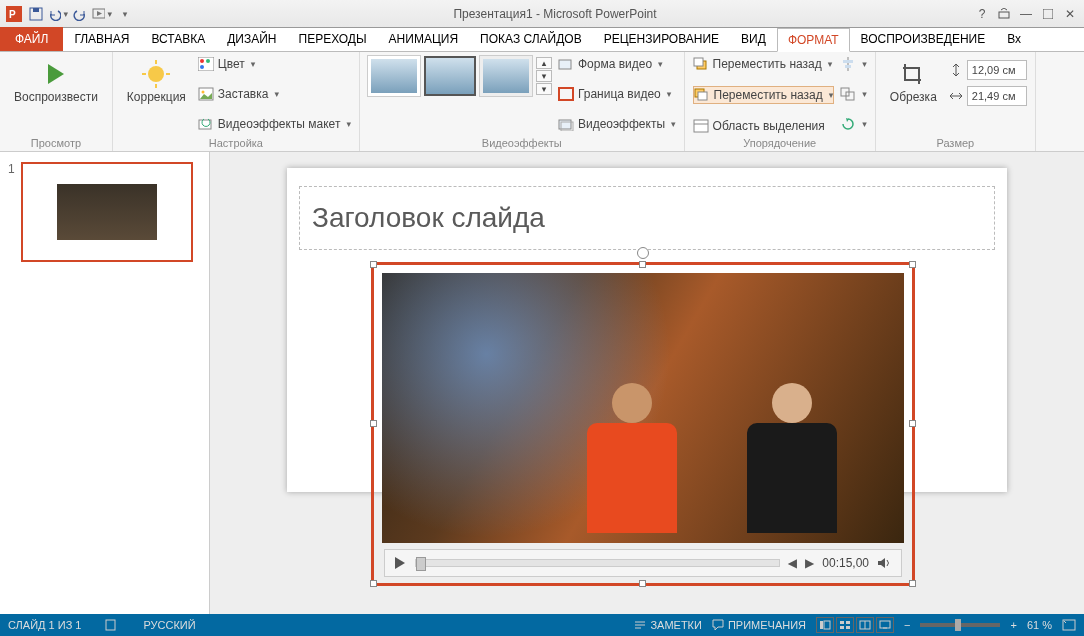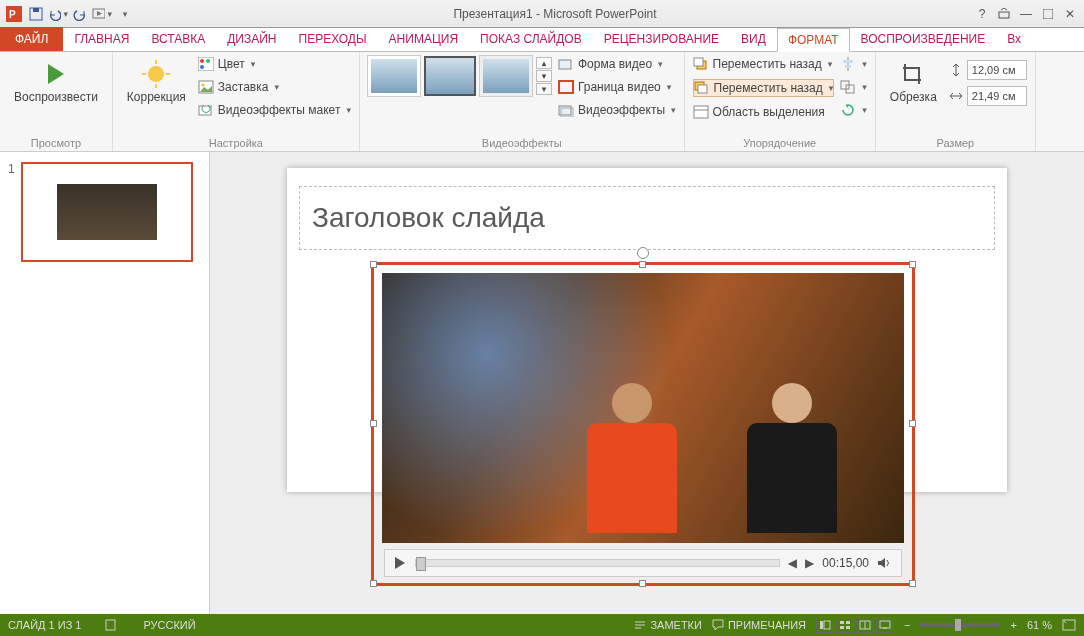--- a/index.html
+++ b/index.html
@@ -4,38 +4,38 @@
 <style>
 * { margin:0; padding:0; box-sizing:border-box; font-family:"Segoe UI",Arial,sans-serif; }
 body { width:1084px; height:636px; background:#fff; overflow:hidden; font-size:12px; color:#444; }
 .titlebar { height:28px; background:linear-gradient(#f3f3f3,#e8e8e8); display:flex; align-items:center; border-bottom:1px solid #999; }
 .qat { display:flex; gap:2px; padding:0 4px; align-items:center; }
 .qat .icon { width:20px; height:20px; display:flex; align-items:center; justify-content:center; cursor:pointer; }
 .titlebar-title { flex:1; text-align:center; color:#555; font-size:12px; }
 .winbuttons { display:flex; gap:2px; padding-right:4px; }
 .winbuttons .icon { width:20px; height:20px; display:flex; align-items:center; justify-content:center; cursor:pointer; color:#555; }
 .tabbar { height:24px; background:#fff; display:flex; align-items:flex-end; border-bottom:1px solid #bbb; }
-.tab { padding:4px 10px; font-size:12px; color:#be185d; cursor:pointer; border:1px solid transparent; }
+.tab { padding:4px 10px; font-size:12px; color:#000000; cursor:pointer; border:1px solid transparent; }
 .tab.file { background:#D24726; color:#fff; padding:4px 14px; }
 .tab.active { border:1px solid #bbb; border-bottom:1px solid #fff; background:#fff; color:#D24726; margin-bottom:-1px; }
 .ribbon { height:100px; background:#f6f6f6; border-bottom:1px solid #ccc; display:flex; }
 .group { border-right:1px solid #ddd; padding:4px 8px 2px 8px; display:flex; flex-direction:column; }
 .group-body { flex:1; display:flex; align-items:flex-start; gap:6px; }
 .group-label { text-align:center; font-size:11px; color:#888; padding-top:2px; }
 .bigbtn { display:flex; flex-direction:column; align-items:center; gap:0; padding:2px 6px; cursor:pointer; }
 .bigbtn .glyph { width:32px; height:32px; display:flex; align-items:center; justify-content:center; }
 .smallrow { display:flex; align-items:center; gap:4px; padding:1px 0; cursor:pointer; font-size:12px; }
 .style-gallery { display:flex; gap:4px; align-items:center; }
 .style-sw { width:52px; height:40px; background:linear-gradient(#cfe0ec,#7aa0bb); border:1px solid #bbb; cursor:pointer; }
 .style-sw.b1 { border:3px solid #fff; outline:1px solid #ccc; }
 .style-sw.b2 { border:2px solid #555; }
 .style-sw.b3 { border:3px solid #eee; outline:1px solid #ccc; }
 .gallery-more { width:16px; display:flex; flex-direction:column; gap:1px; }
 .gallery-more div { height:12px; border:1px solid #bbb; background:#fafafa; cursor:pointer; text-align:center; font-size:9px; line-height:10px; }
-.col { display:flex; flex-direction:column; gap:7px; }
+.col { display:flex; flex-direction:column; gap:14px; }
 .spin { width:60px; height:20px; border:1px solid #bbb; background:#fff; display:flex; align-items:center; padding:8px 4px; font-size:11px; }
 .spinrow { display:flex; align-items:center; gap:4px; }
 .workspace { display:flex; height:calc(636px - 28px - 24px - 100px - 22px); background:#eee; }
 .thumbs { width:210px; background:#fff; border-right:1px solid #ccc; padding:10px 8px; }
 .thumb-num { float:left; font-size:12px; color:#666; margin-right:6px;}
 .thumb { width:172px; height:100px; border:2px solid #D24726; background:#fff; display:flex; align-items:center; justify-content:center; }
 .thumb-img { width:100px; height:56px; background:linear-gradient(#3a3228,#5a4a38); }
 .canvas-area { flex:1; background:#eee; display:flex; justify-content:center; padding:16px 30px; overflow:hidden; }
 .slide { width:720px; height:324px; background:#fff; box-shadow:0 0 6px rgba(0,0,0,.3); position:relative; }
 .title-placeholder { position:absolute; top:18px; left:12px; right:12px; height:64px; border:1px dashed #bbb; display:flex; align-items:center; padding:0 12px; }
@@ -50,21 +50,21 @@
   linear-gradient(120deg,#2a2013 0%,#5c3a1e 30%,#a85a2a 50%,#3a260f 100%);
 }
 .person { position:absolute; width:100px; height:160px; bottom:0; left:200px; }
 .person .head { width:40px; height:40px; border-radius:50%; background:#c9956a; margin:0 auto; }
 .person .body { width:90px; height:110px; background:#e84a1f; border-radius:10px 10px 0 0; margin:0 auto; }
 .person.p2 { left:360px; }
 .person.p2 .body { background:#1a1a1a; }
 .person.p2 .head { background:#d9b08c; }
 .handles div{ position:absolute; width:7px; height:7px; background:#fff; border:1px solid #888;}
 .rot { position:absolute; top:-18px; left:50%; width:12px; height:12px; border:1px solid #888; border-radius:50%; background:#fff; transform:translateX(-50%);}
-.statusbar { height:22px; background:#4d7c0f; color:#ddd; display:flex; align-items:center; font-size:11px; padding:0 8px; gap:24px; }
+.statusbar { height:22px; background:#0369a1; color:#ddd; display:flex; align-items:center; font-size:11px; padding:0 8px; gap:24px; }
 .statusbar .right { margin-left:auto; display:flex; align-items:center; gap:10px; }
 .sb-icon { cursor:pointer; display:flex; align-items:center; gap:4px; }
 .viewbtns { display:flex; gap:2px; }
 .viewbtns div { width:18px; height:16px; border:1px solid #666; cursor:pointer; display:flex; align-items:center; justify-content:center;}
 .zoom-track { width:80px; height:4px; background:#666; position:relative; }
 .zoom-track .h { position:absolute; left:35px; top:-4px; width:6px; height:12px; background:#aaa; }
 svg { display:block; }
 .dd { font-size:9px; color:#666; margin-left:2px;}
 </style>
 </head>

